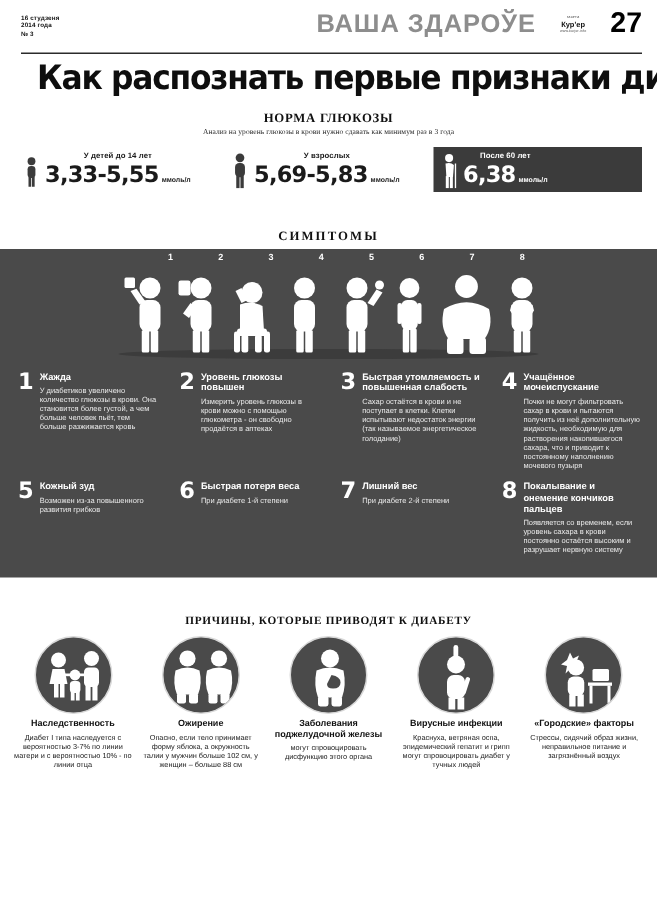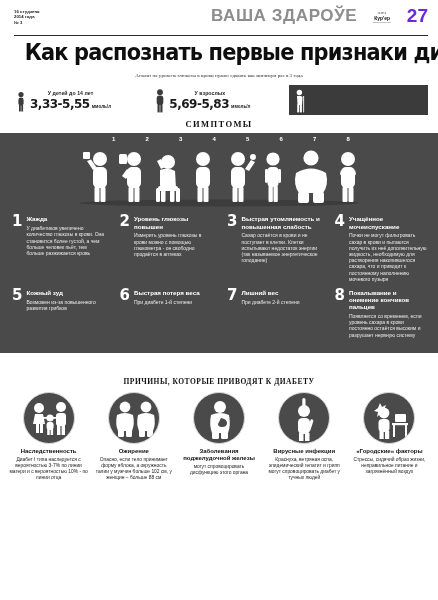--- a/index.html
+++ b/index.html
@@ -11,31 +11,31 @@
   .page{position:relative;width:438px;height:600px;}
 
   
   .masthead{
     position:relative;height:34px;padding:6px 10px 0 14px;
     box-sizing:border-box;display:flex;align-items:flex-start;
     justify-content:space-between;
   }
   .issue{font-size:4.2px;line-height:5.4px;font-weight:bold;color:#111;
          letter-spacing:.1px;padding-top:3px;}
-  .mast-right{display:flex;align-items:flex-end;gap:16px;}
+  .mast-right{display:flex;align-items:center;gap:16px;}
   .mast-title{
     font-family:"Liberation Sans", sans-serif;
     font-size:17px;font-weight:bold;letter-spacing:.6px;color:#8d8d8d;
     line-height:18px;
   }
   .logo-block{text-align:center;line-height:4px;padding-top:2px;}
   .logo-sm{font-size:2.6px;color:#444;letter-spacing:.2px;display:block;}
   .logo-md{font-size:5px;font-weight:bold;color:#111;display:block;margin:.7px 0;}
   .logo-url{font-size:2.4px;color:#555;display:block;letter-spacing:.1px;}
-  .pagenum{font-size:19px;font-weight:bold;color:#6d28d9;line-height:19px;}
+  .pagenum{font-size:19px;font-weight:bold;color:#000000;line-height:19px;}
   .rule{height:1.4px;background:#2b2b2b;margin:1px 10px 0 14px;}
 
   
   .headline{
     margin:5px 8px 0 10px;text-align:center;
     font-size:22.5px;line-height:23px;font-weight:bold;
     letter-spacing:-.9px;color:#0e0e0e;
     font-family:"DejaVu Sans", sans-serif;
     transform:scaleX(.93);transform-origin:center;
     white-space:nowrap;
@@ -56,29 +56,29 @@
   }
   .norm-cell{
     flex:1;display:flex;align-items:center;gap:3px;padding:0 2px 0 5px;
     box-sizing:border-box;
   }
   .norm-cell.dark{background:#3b3b3b;color:#fff;}
   .nc-icon{width:12px;height:26px;flex:0 0 12px;position:relative;}
   .nc-txt{display:flex;flex-direction:column;justify-content:center;}
   .nc-label{font-size:5.2px;font-weight:bold;letter-spacing:.05px;margin-bottom:.5px;}
   .nc-valrow{display:flex;align-items:baseline;gap:2px;}
-  .nc-val{font-size:12px;font-weight:bold;letter-spacing:-.5px;
+  .nc-val{font-size:15px;font-weight:bold;letter-spacing:-.5px;
           font-family:"DejaVu Sans", sans-serif;}
   .nc-unit{font-size:4.6px;font-weight:bold;}
 
   
   .sym-title{
     text-align:center;font-family:"Liberation Serif", serif;
     font-size:8.5px;font-weight:bold;letter-spacing:1.4px;color:#111;
-    margin-top:4px;
+    margin-top:24px;
   }
   .sym-block{
     margin-top:4px;background:#4a4a4a;color:#fff;padding:0 0 8px 0;
     position:relative;
   }
   .sym-numbers{
     display:flex;padding:3px 0 0 0;height:10px;box-sizing:border-box;
     padding-left:97px;
   }
   .sym-numbers span{
@@ -147,20 +147,21 @@
         <span class="logo-url">www.kurjer.info</span>
       </div>
       <div class="pagenum">27</div>
     </div>
   </div>
   <div class="rule"></div>
 
   <div class="headline">Как распознать первые признаки диабета</div>
 
   <div class="norm">
+    <div class="norm-title">НОРМА ГЛЮКОЗЫ</div>
     <div class="norm-sub">Анализ на уровень глюкозы в крови нужно сдавать как минимум раз в 3 года</div>
 
     <div class="norm-row">
 
       <div class="norm-cell">
         <div class="nc-icon">
           <svg width="12" height="26" viewBox="0 0 12 26" aria-hidden="true">
             <circle cx="6" cy="7.5" r="2.6" fill="#3b3b3b"></circle>
             <rect x="3.4" y="10.6" width="5.2" height="8" rx="2.3" fill="#3b3b3b"></rect>
             <rect x="4" y="18" width="1.8" height="6.5" fill="#3b3b3b"></rect>
@@ -196,20 +197,27 @@
 
       <div class="norm-cell dark">
         <div class="nc-icon">
           <svg width="12" height="26" viewBox="0 0 12 26" aria-hidden="true">
             <circle cx="5.4" cy="5.4" r="2.7" fill="#ffffff"></circle>
             <path d="M3 9 q3.6 -1 5.6 1 l-.6 8 h-4.4 z" fill="#ffffff"></path>
             <rect x="3.2" y="17.4" width="2" height="8" fill="#ffffff"></rect>
             <rect x="5.9" y="17.4" width="2" height="8" fill="#ffffff"></rect>
             <rect x="9.2" y="9" width="0.9" height="16.4" fill="#ffffff"></rect>
           </svg>
+        </div>
+        <div class="nc-txt">
+          <div class="nc-label">После 60 лет</div>
+          <div class="nc-valrow">
+            <span class="nc-val">6,38</span>
+            <span class="nc-unit">ммоль/л</span>
+          </div>
         </div>
       </div>
 
 
     </div>
   </div>
 
   <div class="sym-title">СИМПТОМЫ</div>
 
   <div class="sym-block">

